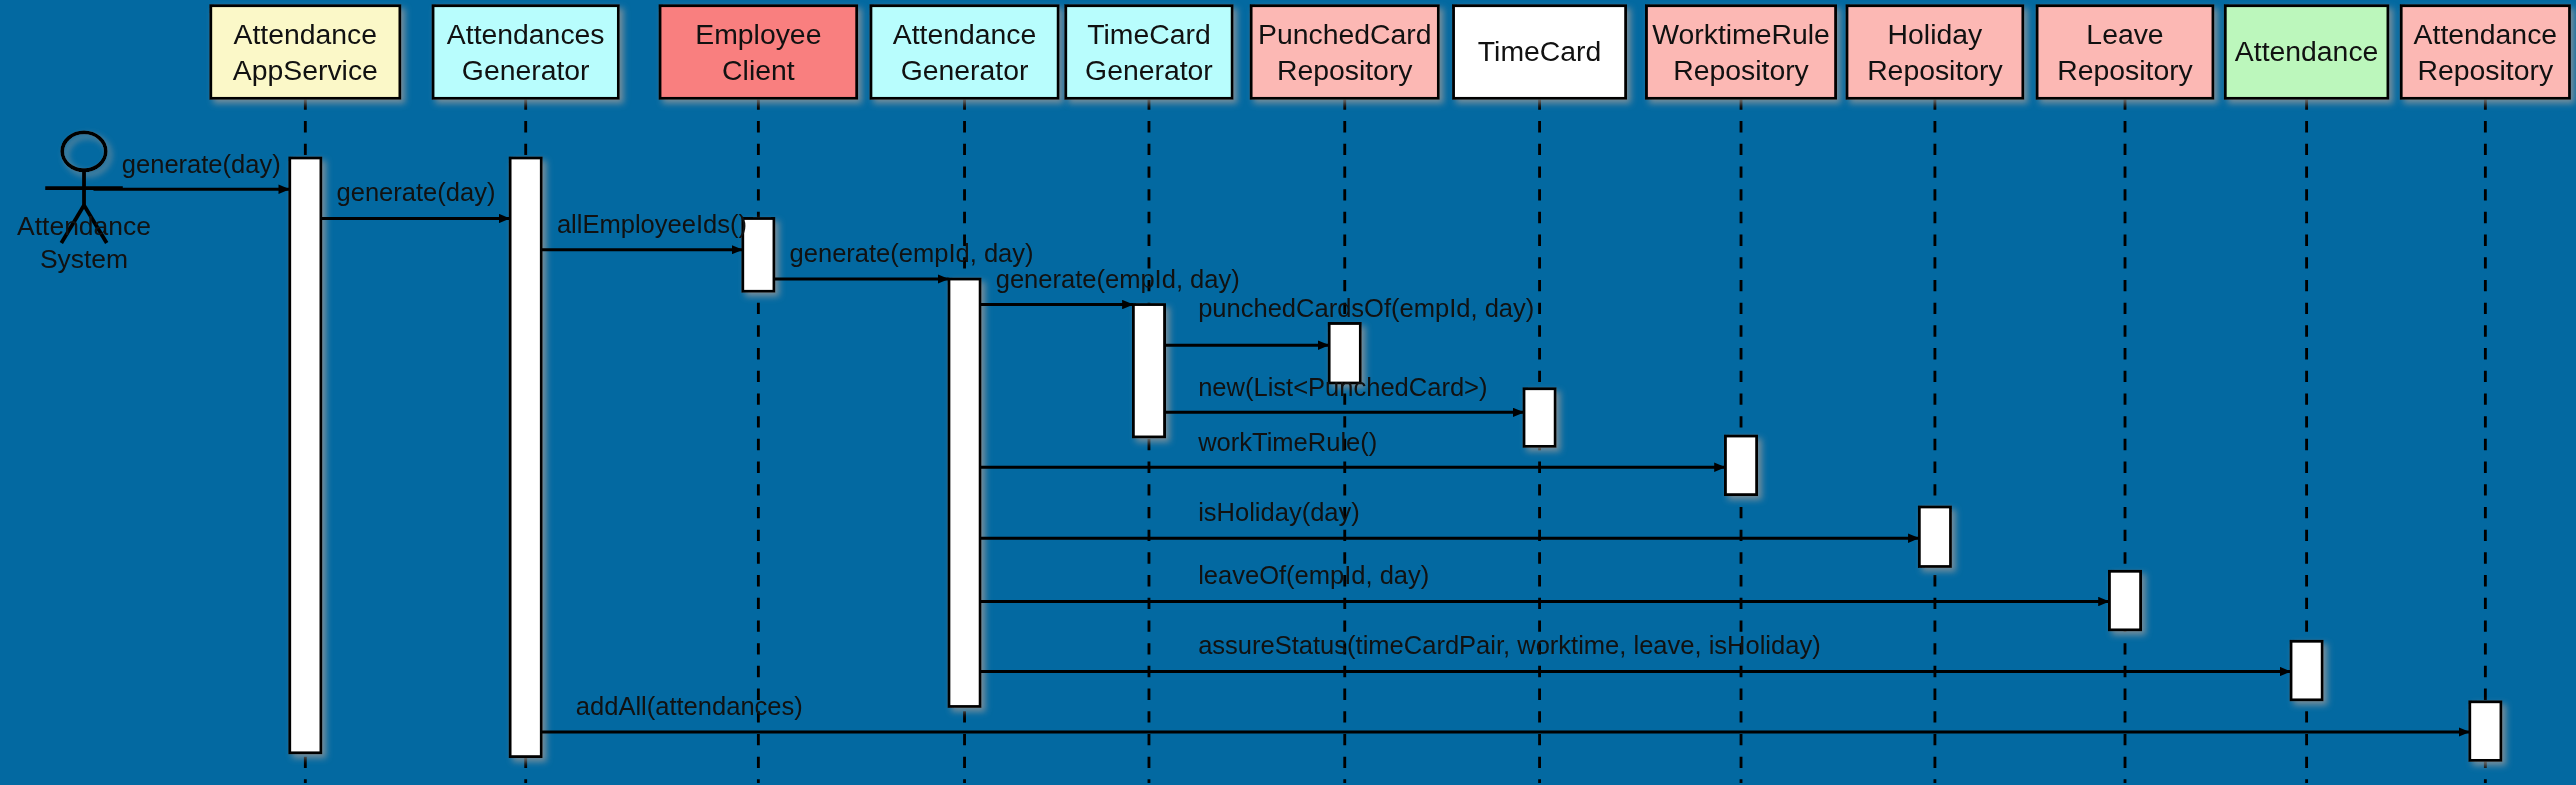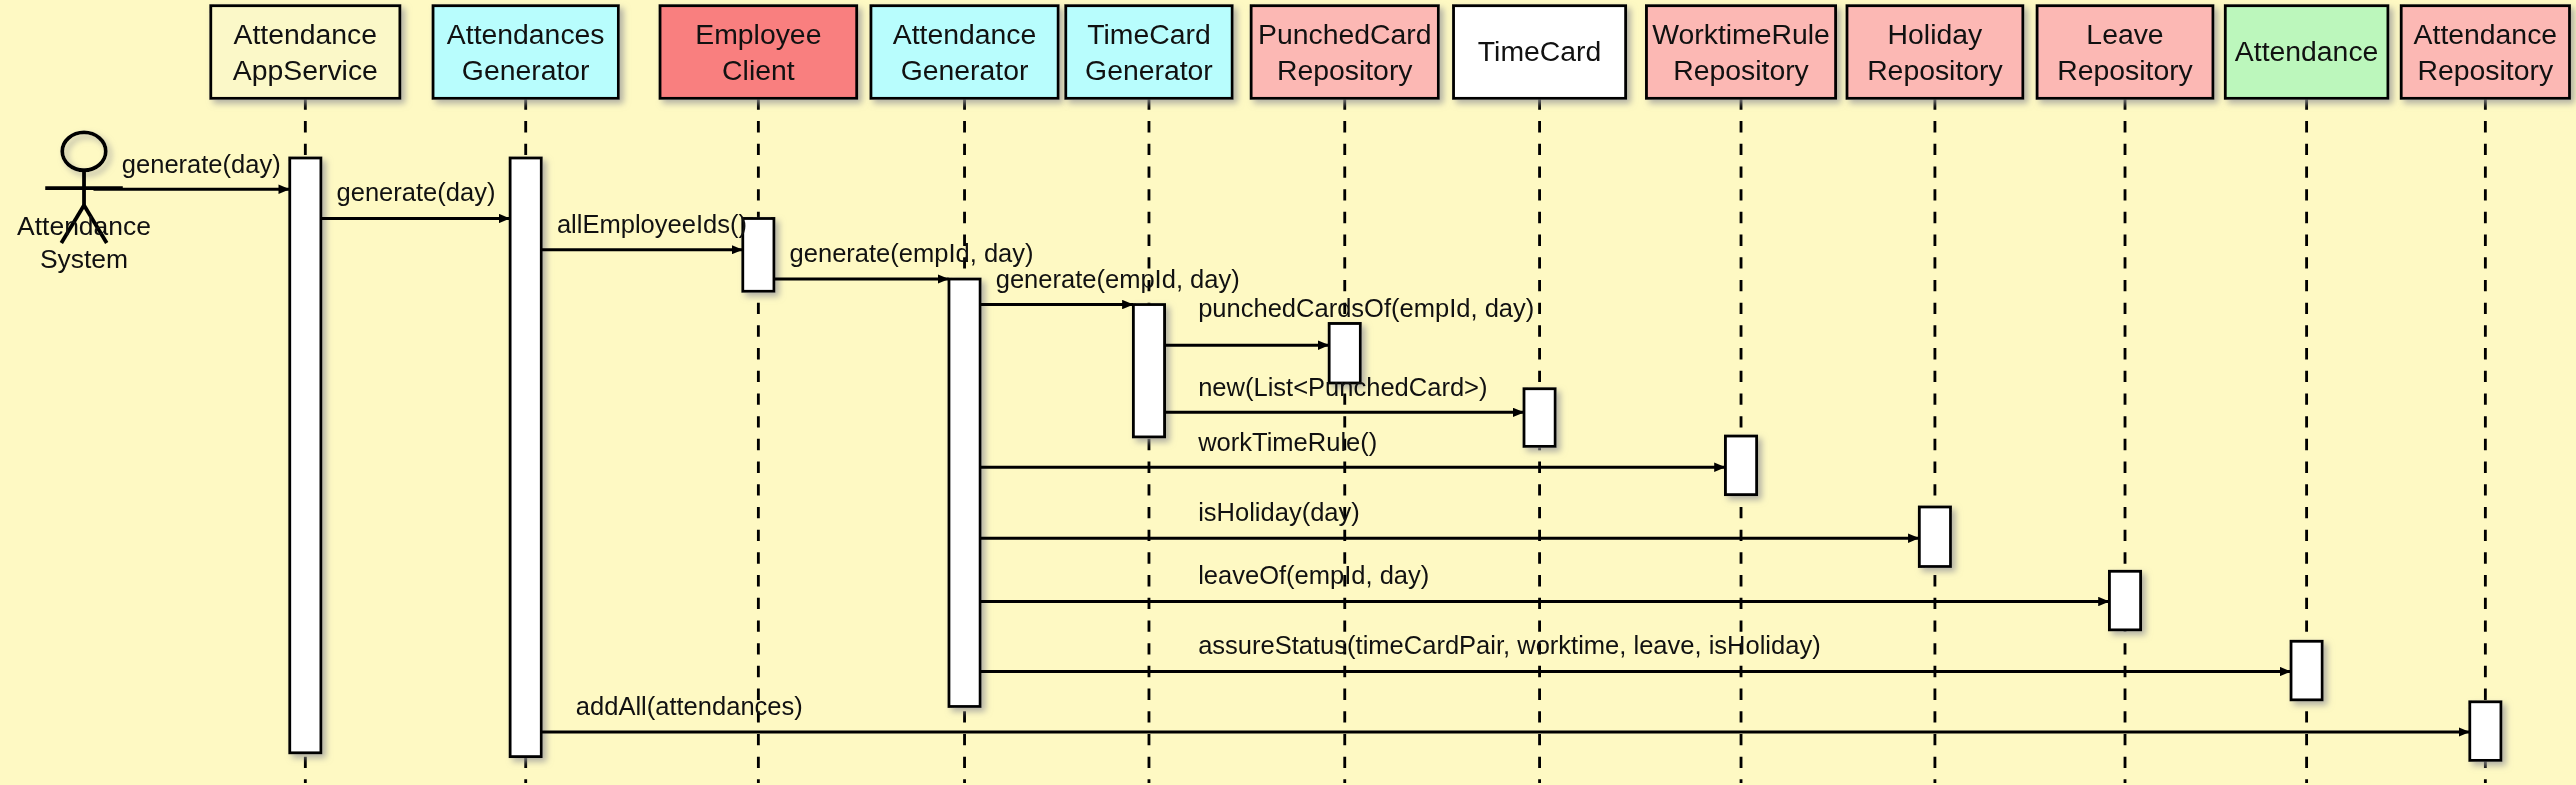--- a/index.html
+++ b/index.html
@@ -8,21 +8,21 @@
     padding: 0;
     background: #ffffff;
   }
   body {
     font-family: "Liberation Sans", "DejaVu Sans", sans-serif;
   }
   #diagram-root {
     position: relative;
     width: 2576px;
     height: 785px;
-    background: #fef9c3;
+    background: #0369a1;
     overflow: hidden;
   }
   svg#seq-svg {
     position: absolute;
     left: 0;
     top: 0;
     width: 2576px;
     height: 785px;
     display: block;
   }

